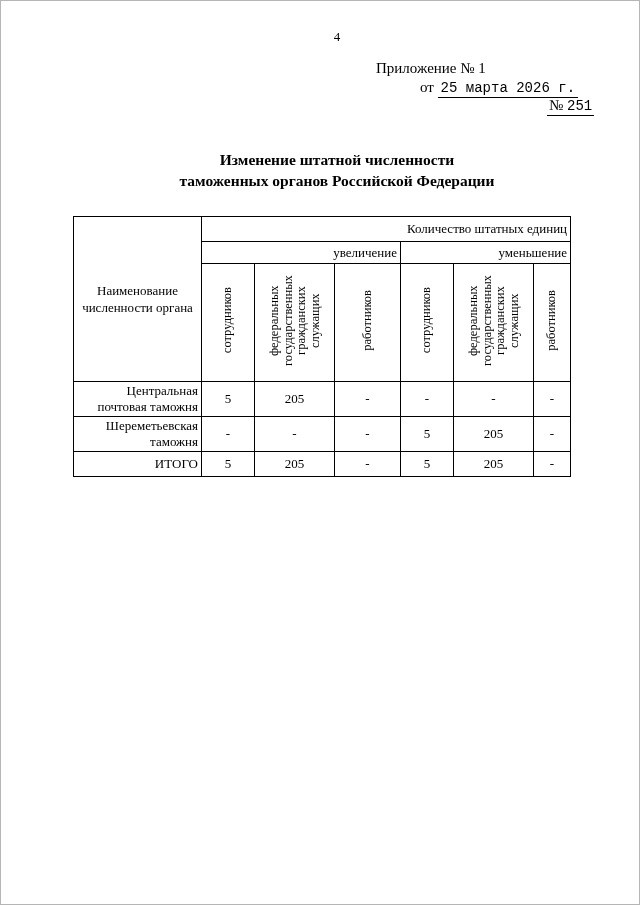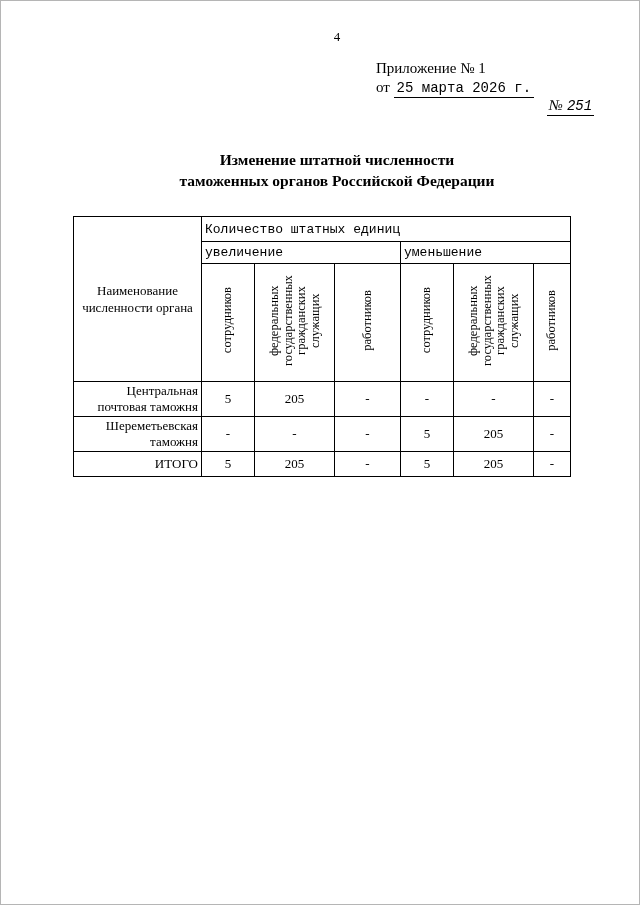--- a/index.html
+++ b/index.html
@@ -30,38 +30,38 @@
   .doc-header {
     position: absolute;
     top: 58px;
     left: 375px;
     width: 220px;
     font-size: 15px;
     line-height: 19px;
   }
   .doc-header .row3 {
     white-space: nowrap;
+    margin-left: 44px;
   }
   .fill-mono {
     font-family: "Liberation Mono", "DejaVu Sans Mono", monospace;
     font-size: 14px;
   }
   .u-line {
     border-bottom: 1px solid #000;
     padding: 0 3px 1px 3px;
   }
   .doc-number {
     position: absolute;
     top: 96px;
     left: 546px;
     font-size: 15px;
     border-bottom: 1px solid #000;
     padding: 0 2px 1px 2px;
     white-space: nowrap;
-    font-style: italic;
   }
   .doc-title {
     position: absolute;
     top: 148px;
     left: 72px;
     right: 38px;
     text-align: center;
     font-weight: bold;
     font-size: 15.5px;
     line-height: 21px;
@@ -78,22 +78,21 @@
     font-size: 13px;
   }
   .staff-table td, .staff-table th {
     border: 1px solid #000;
     padding: 1px 3px;
     font-weight: normal;
     vertical-align: middle;
     overflow: hidden;
   }
   .staff-table th.center, .staff-table td.center {
-    text-align: left;
-    font-family: Liberation Mono, monospace;
+    text-align: right;
   }
   .staff-table .name-head {
     text-align: center;
     font-size: 13px;
     line-height: 17px;
   }
   .staff-table .vcell {
     height: 111px;
     text-align: center;
     vertical-align: middle;

